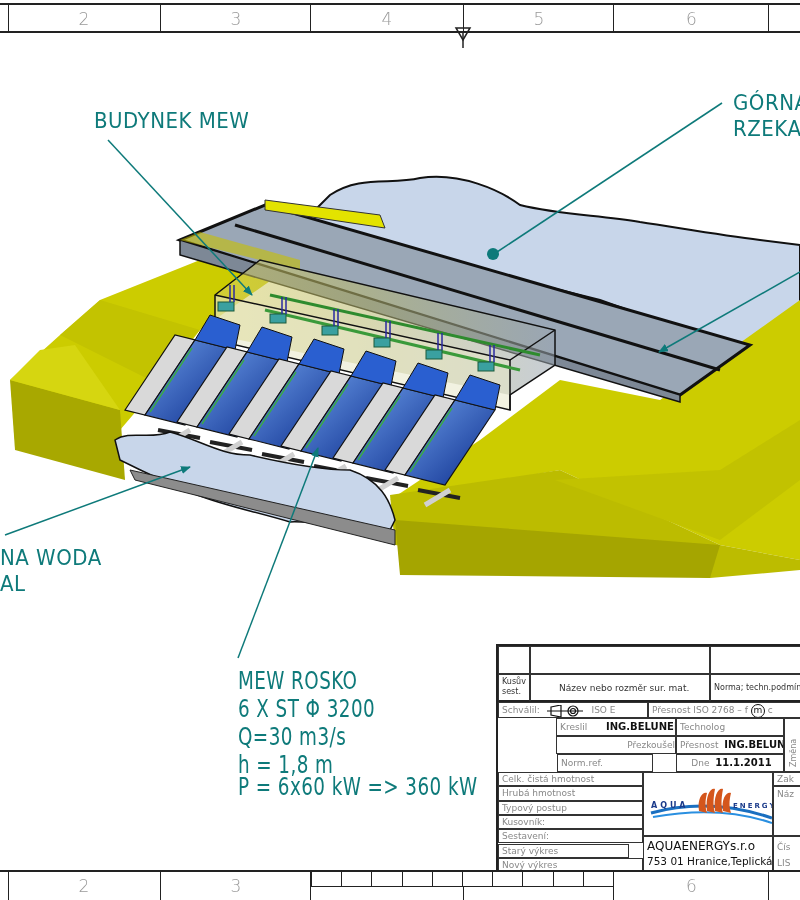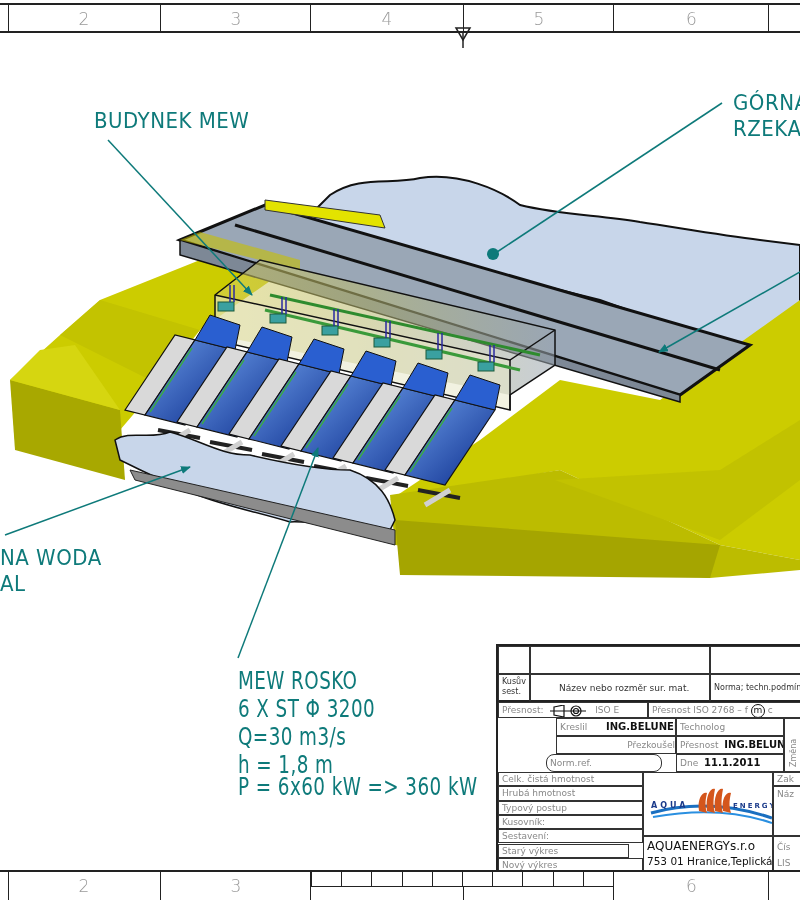--- a/index.html
+++ b/index.html
@@ -185,47 +185,47 @@
 
   <div class="cell" style="left:0;top:0;width:32px;height:28px;"></div>
   <div class="cell" style="left:32px;top:0;width:180px;height:28px;"></div>
   <div class="cell" style="left:212px;top:0;width:92px;height:28px;"></div>
 
   <div class="cell thick-b" style="left:0;top:28px;width:32px;height:28px;font-size:8px;line-height:10px;padding-top:2px;white-space:normal;color:#333;">Kusův sest.</div>
   <div class="cell thick-b" style="left:32px;top:28px;width:180px;height:28px;line-height:26px;color:#333;padding-left:28px;">Název nebo rozměr sur. mat.</div>
   <div class="cell thick-b" style="left:212px;top:28px;width:92px;height:28px;line-height:26px;font-size:8px;color:#333;">Norma; techn.podmínky</div>
 
   <div class="cell" style="left:0;top:56px;width:150px;height:16px;line-height:14px;">
-    <span>Přesnost:</span>
+    <span>Schválil:</span>
     <svg width="40" height="12" style="vertical-align:middle;margin-left:2px;">
       <path d="M2,6 L38,6" stroke="#111" stroke-width="1.2"></path>
       <path d="M6,2 L16,0 L16,12 L6,10 Z" fill="none" stroke="#111" stroke-width="1.2"></path>
       <circle cx="28" cy="6" r="5" fill="none" stroke="#111" stroke-width="1.2"></circle>
       <circle cx="28" cy="6" r="2.5" fill="none" stroke="#111" stroke-width="1.2"></circle>
     </svg>
     <span style="margin-left:4px;">ISO  E</span>
   </div>
   <div class="cell" style="left:150px;top:56px;width:160px;height:16px;line-height:14px;">
     <span>Přesnost  ISO  2768  –  f</span>
     <span style="display:inline-block;border:1.5px solid #111;border-radius:50%;width:12px;height:12px;text-align:center;line-height:11px;color:#111;">m</span>
     <span>c</span>
   </div>
 
   <div class="cell" style="left:58px;top:72px;width:120px;height:18px;line-height:16px;">
     <span>Kreslil</span>
     <span class="dark" style="margin-left:16px;">ING.BELUNEK</span>
   </div>
   <div class="cell" style="left:58px;top:90px;width:120px;height:18px;line-height:16px;text-align:right;">Přezkoušel</div>
-  <div class="cell" style="left:48px;top:108px;width:116px;height:18px;line-height:16px;border-radius:8px;">Norm.ref.</div>
+  <div class="cell" style="left:59px;top:108px;width:96px;height:18px;line-height:16px;">Norm.ref.</div>
   <div class="cell" style="left:178px;top:72px;width:108px;height:18px;line-height:16px;">Technolog</div>
   <div class="cell" style="left:178px;top:90px;width:108px;height:18px;line-height:16px;">
     <span>Přesnost</span>
     <span class="dark" style="margin-left:3px;">ING.BELUNEK</span>
   </div>
-  <div class="cell" style="left:178px;top:108px;width:108px;height:18px;line-height:16px;">
+  <div class="cell" style="left:178px;top:108px;width:108px;height:18px;line-height:16px;text-align:center;">
     <span>Dne</span>
     <span class="dark" style="margin-left:3px;">11.1.2011</span>
   </div>
   <div class="cell" style="left:286px;top:72px;width:24px;height:54px;">
     <div style="transform:rotate(-90deg);transform-origin:left top;position:absolute;left:4px;top:48px;font-size:8px;">Změna</div>
   </div>
 
   <div id="tb-rows">
       <div class="cell" style="left: 0px; top: 126px; width: 145px; height: 14.3px; line-height: 12px;">Celk. čistá hmotnost</div>
       <div class="cell" style="left: 0px; top: 140.3px; width: 145px; height: 14.3px; line-height: 12px;">Hrubá hmotnost</div>

